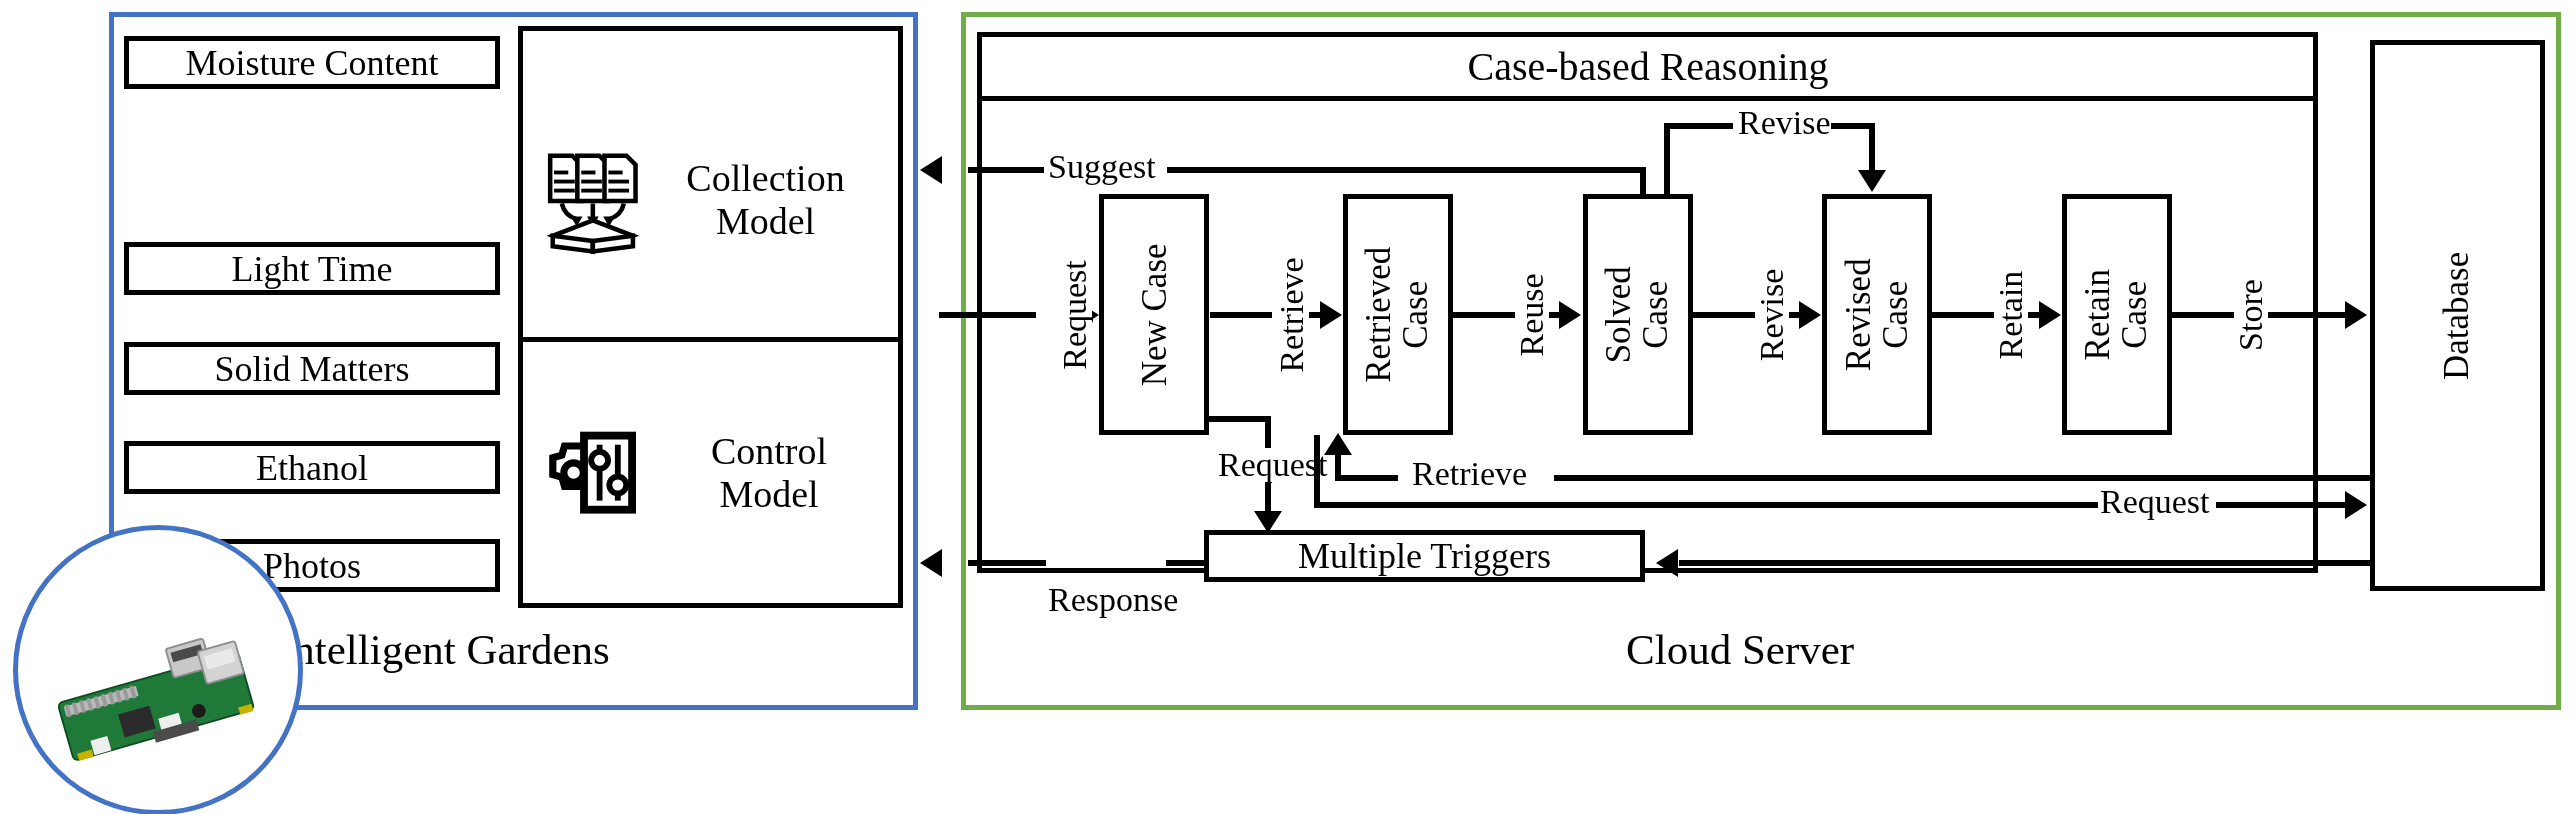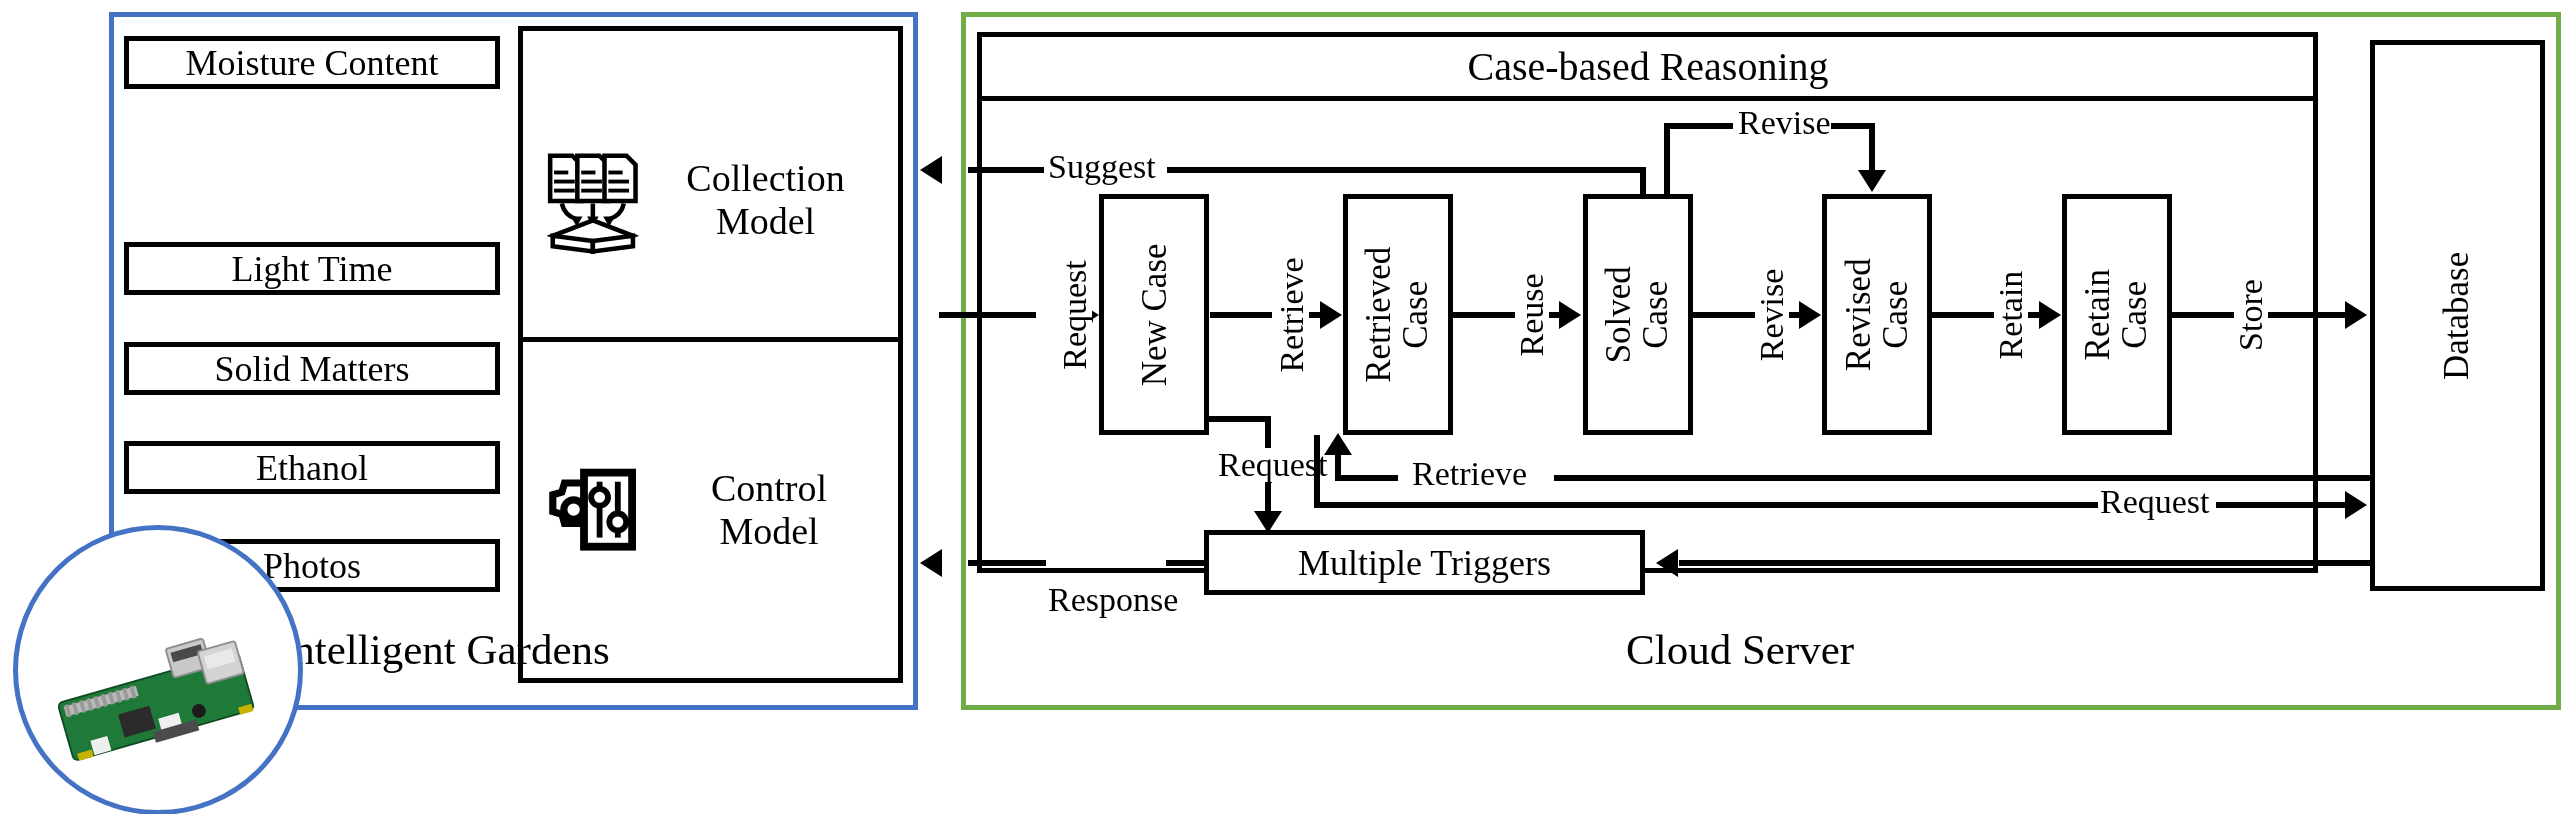--- a/index.html
+++ b/index.html
@@ -140,21 +140,21 @@
           <path d="M136 142 v16 L74 166 v-16 Z"></path>
         </g>
       </svg>
     </span>
     <span class="model-label">
       <span>Collection</span><br>
       <span>Model</span>
     </span>
   </div>
 
-  <div class="abs model-panel" style="left:518px;top:337px;width:385px;height:346px;">
+  <div class="abs model-panel" style="left:518px;top:337px;width:385px;height:271px;">
     <span class="model-icon">
       <svg width="104" height="104" viewBox="0 0 160 160" aria-hidden="true">
         <path fill="#000" d="M12 62 h12 v-12 h14 v-12 h28 v96 H38 v-12 H24 v-12 H12 Z" opacity="0"></path>
         <g fill="none" stroke="#000" stroke-width="11">
           <path d="M56 40 H30 l-4 14 -14 4 v26 l14 4 4 14 h26"></path>
           <circle cx="44" cy="81" r="15"></circle>
         </g>
         <rect x="60" y="24" width="74" height="114" fill="#fff" stroke="#000" stroke-width="12"></rect>
         <g stroke="#000" stroke-width="9">
           <line x1="84" y1="38" x2="84" y2="124"></line>
@@ -242,21 +242,21 @@
     </span>
   </div>
 
   <div class="abs case-box" style="left:2062px;top:194px;width:110px;height:241px;">
     <span class="vtext two">
       <span>Retain</span><br>
       <span>Case</span>
     </span>
   </div>
 
-  <div class="abs h-box" style="left:1204px;top:530px;width:441px;height:65px;">
+  <div class="abs h-box" style="left:1204px;top:530px;width:441px;height:52px;">
     <span>Multiple Triggers</span>
   </div>
 
   <div class="abs black-frame" style="left:2370px;top:40px;width:175px;height:551px;display:flex;align-items:center;justify-content:center;">
     <span class="vtext">Database</span>
   </div>
 
   <div class="abs hline" style="left:939px;top:312px;width:97px;"></div>
   <div class="abs hline" style="left:1064px;top:312px;width:17px;"></div>
   <div class="abs arrow-r" style="left:1077px;top:301px;"></div>

